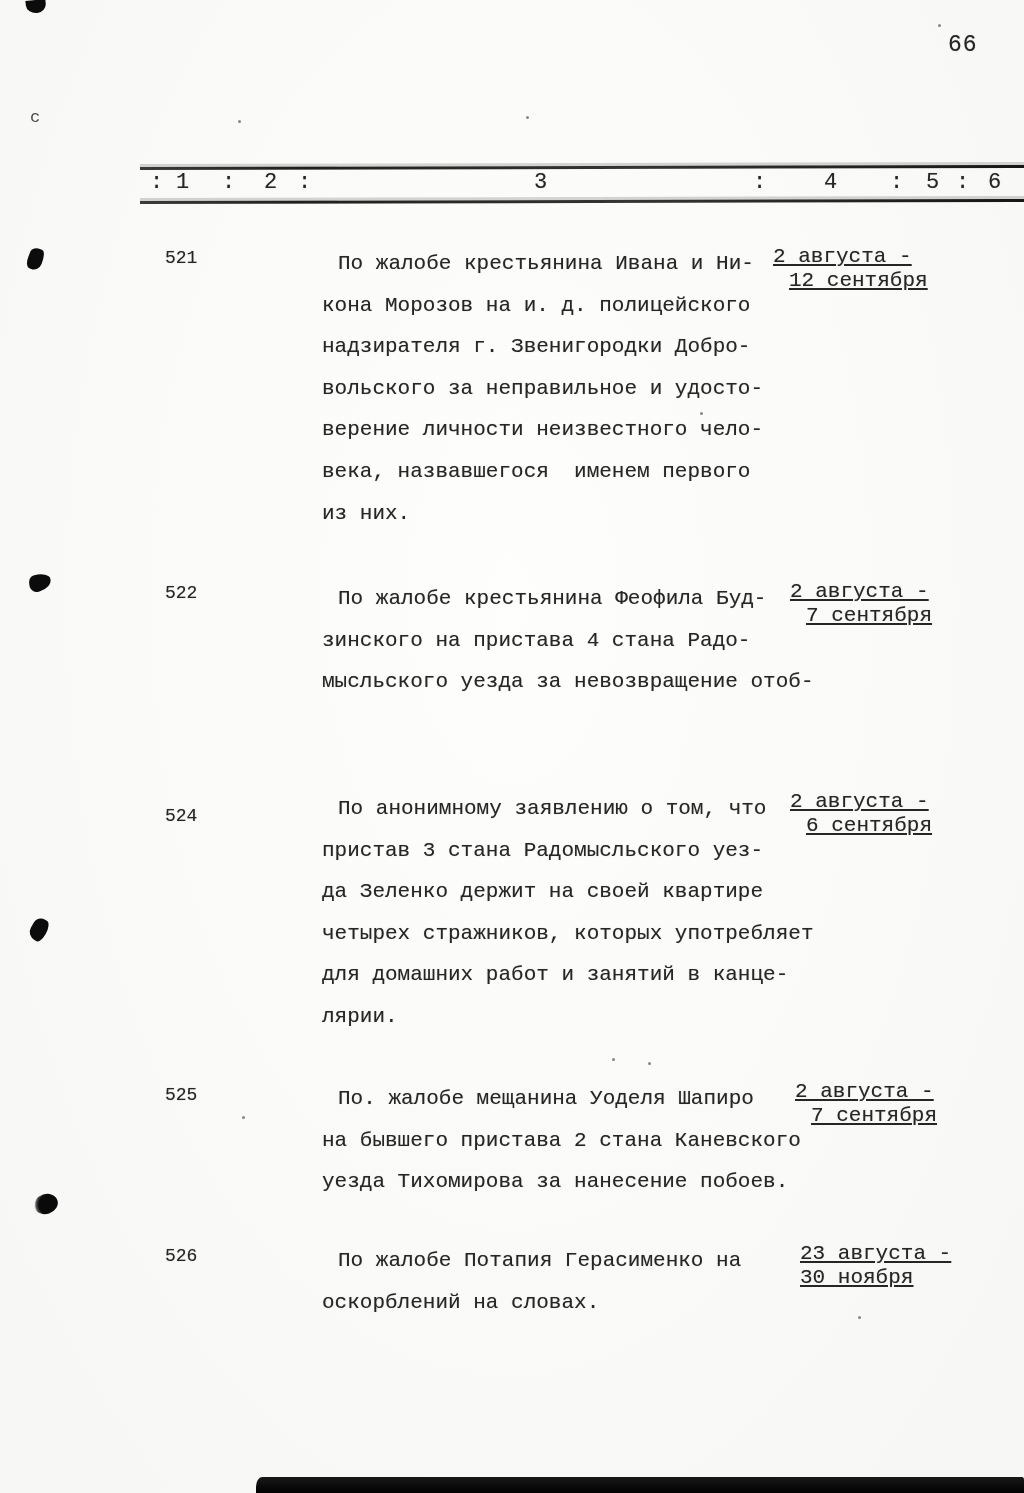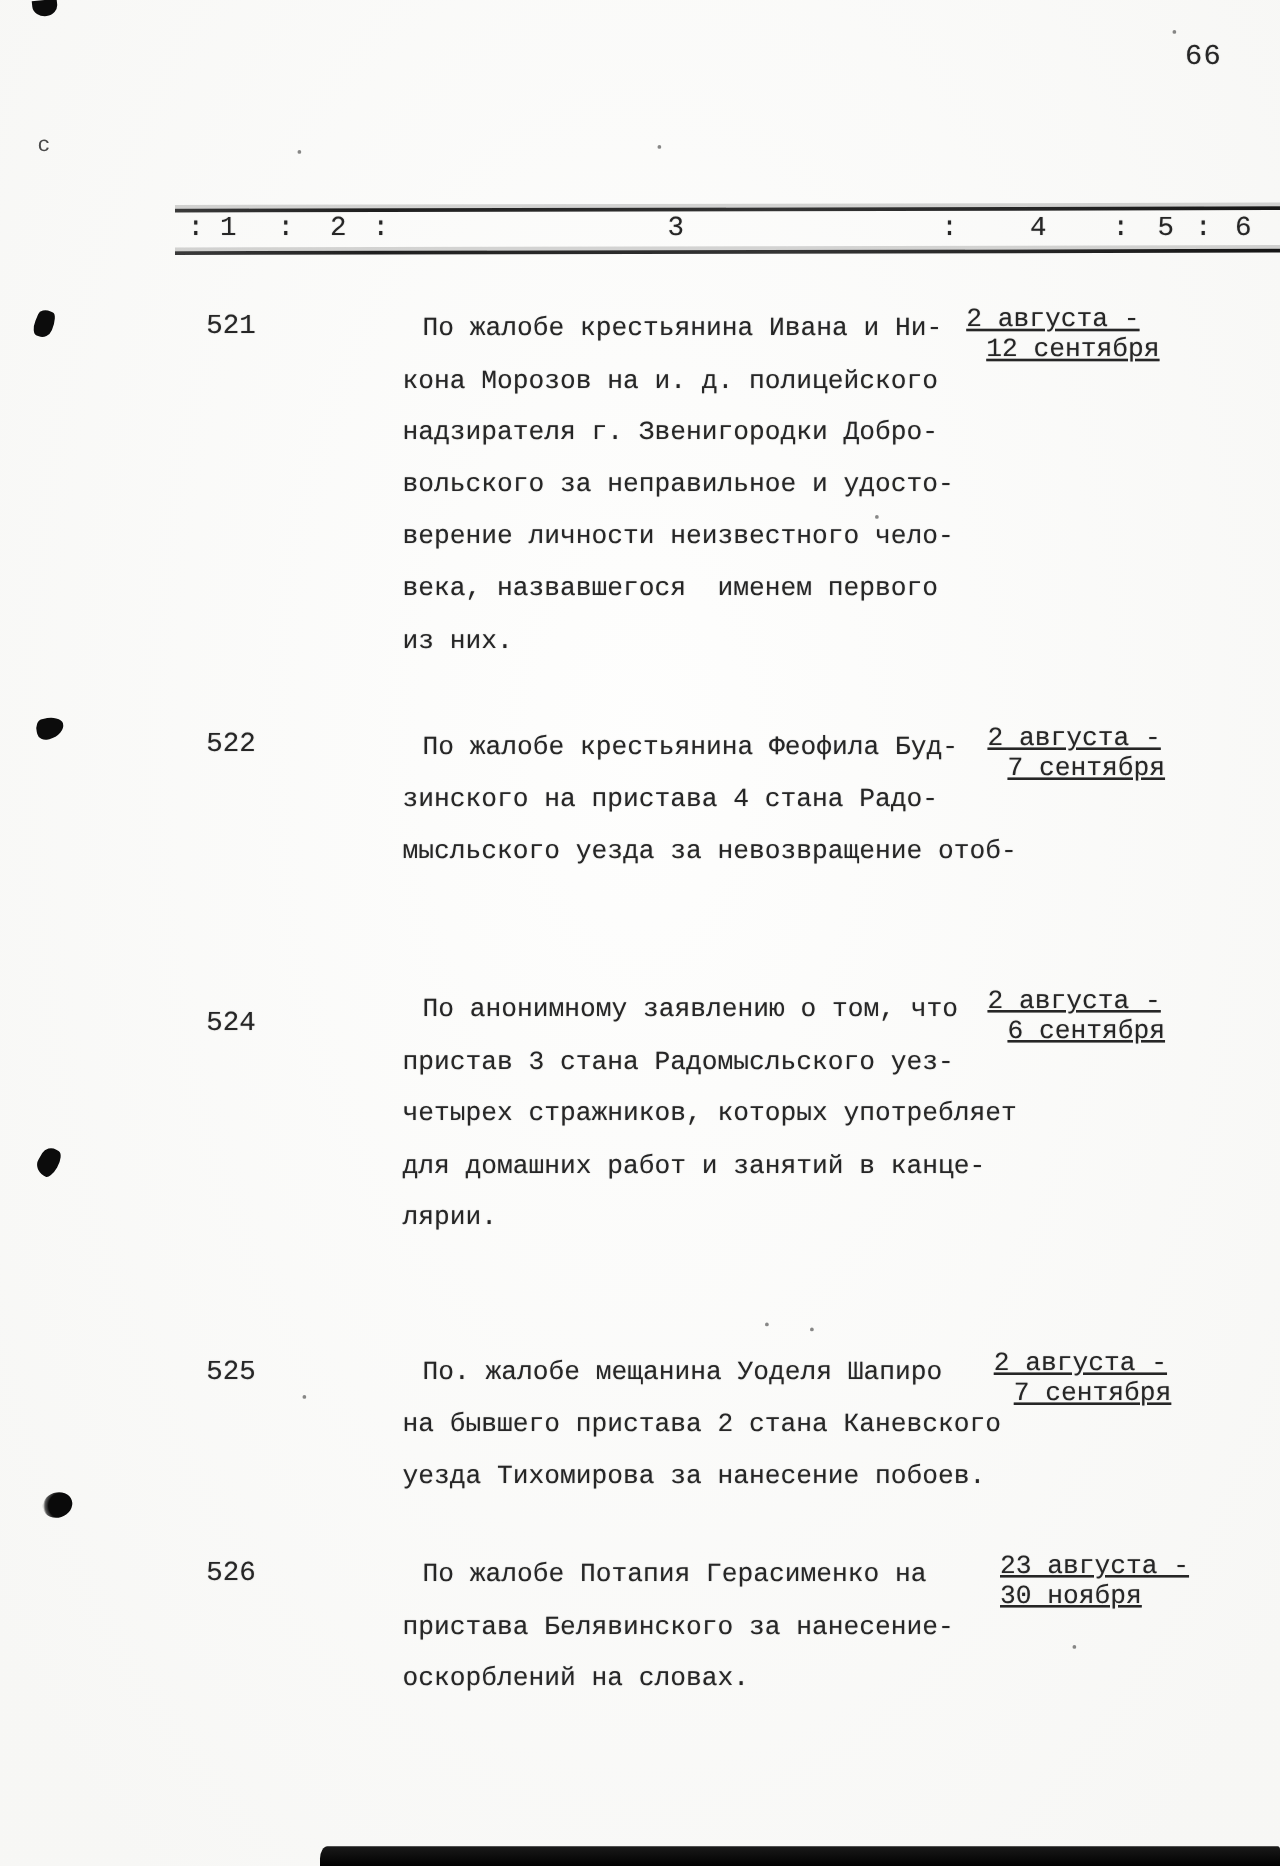--- a/index.html
+++ b/index.html
@@ -36,21 +36,21 @@
     position: absolute; top: 0;
     font-size: 22px;
     text-shadow: 0 0 1px rgba(0,0,0,0.3);
     white-space: pre;
   }
 
   
   .entry { position: absolute; left: 0; width: 1024px; }
   .entry-number {
     position: absolute; left: 165px;
-    font-size: 22px;
+    font-size: 18px;
     text-shadow: 0 0 1px rgba(0,0,0,0.35);
   }
   .entry-text { position: absolute; left: 322px; top: 0; }
   .line {
     white-space: pre;
     font-size: 21px;
     line-height: 41.6px;
     height: 41.6px;
     text-shadow: 0 0 1px rgba(0,0,0,0.3);
   }
@@ -157,20 +157,21 @@
     <div class="dline">2 августа -</div>
     <div class="dline indent">7 сентября</div>
   </div>
 </div>
 
 <div class="entry" style="top:788px">
   <div class="entry-number" style="top:18px">524</div>
   <div class="entry-text">
     <div class="line first">По анонимному заявлению о том, что</div>
     <div class="line">пристав 3 стана Радомысльского уез-</div>
+    <div class="line">да Зеленко держит на своей квартире</div>
     <div class="line">четырех стражников, которых употребляет</div>
     <div class="line">для домашних работ и занятий в канце-</div>
     <div class="line">лярии.</div>
   </div>
   <div class="entry-dates" style="left:790px">
     <div class="dline">2 августа -</div>
     <div class="dline indent">6 сентября</div>
   </div>
 </div>
 
@@ -184,21 +185,20 @@
   <div class="entry-dates" style="left:795px">
     <div class="dline">2 августа -</div>
     <div class="dline indent">7 сентября</div>
   </div>
 </div>
 
 <div class="entry" style="top:1240px">
   <div class="entry-number" style="top:6px">526</div>
   <div class="entry-text">
     <div class="line first">По жалобе Потапия Герасименко на</div>
-    <div class="line">пристава Белявинского за нанесение-</div>
     <div class="line">оскорблений на словах.</div>
   </div>
   <div class="entry-dates" style="left:800px">
     <div class="dline">23 августа -</div>
     <div class="dline">30 ноября</div>
   </div>
 </div>
 
 <div class="artifact corner-mark"></div>
 <div class="letter-c-mark">с</div>

